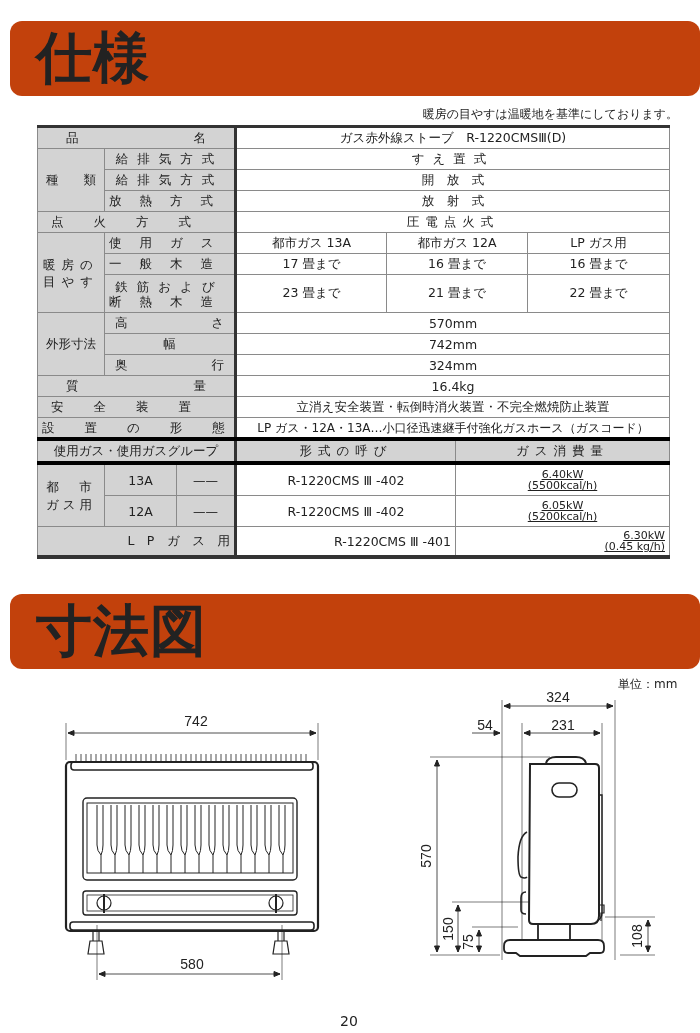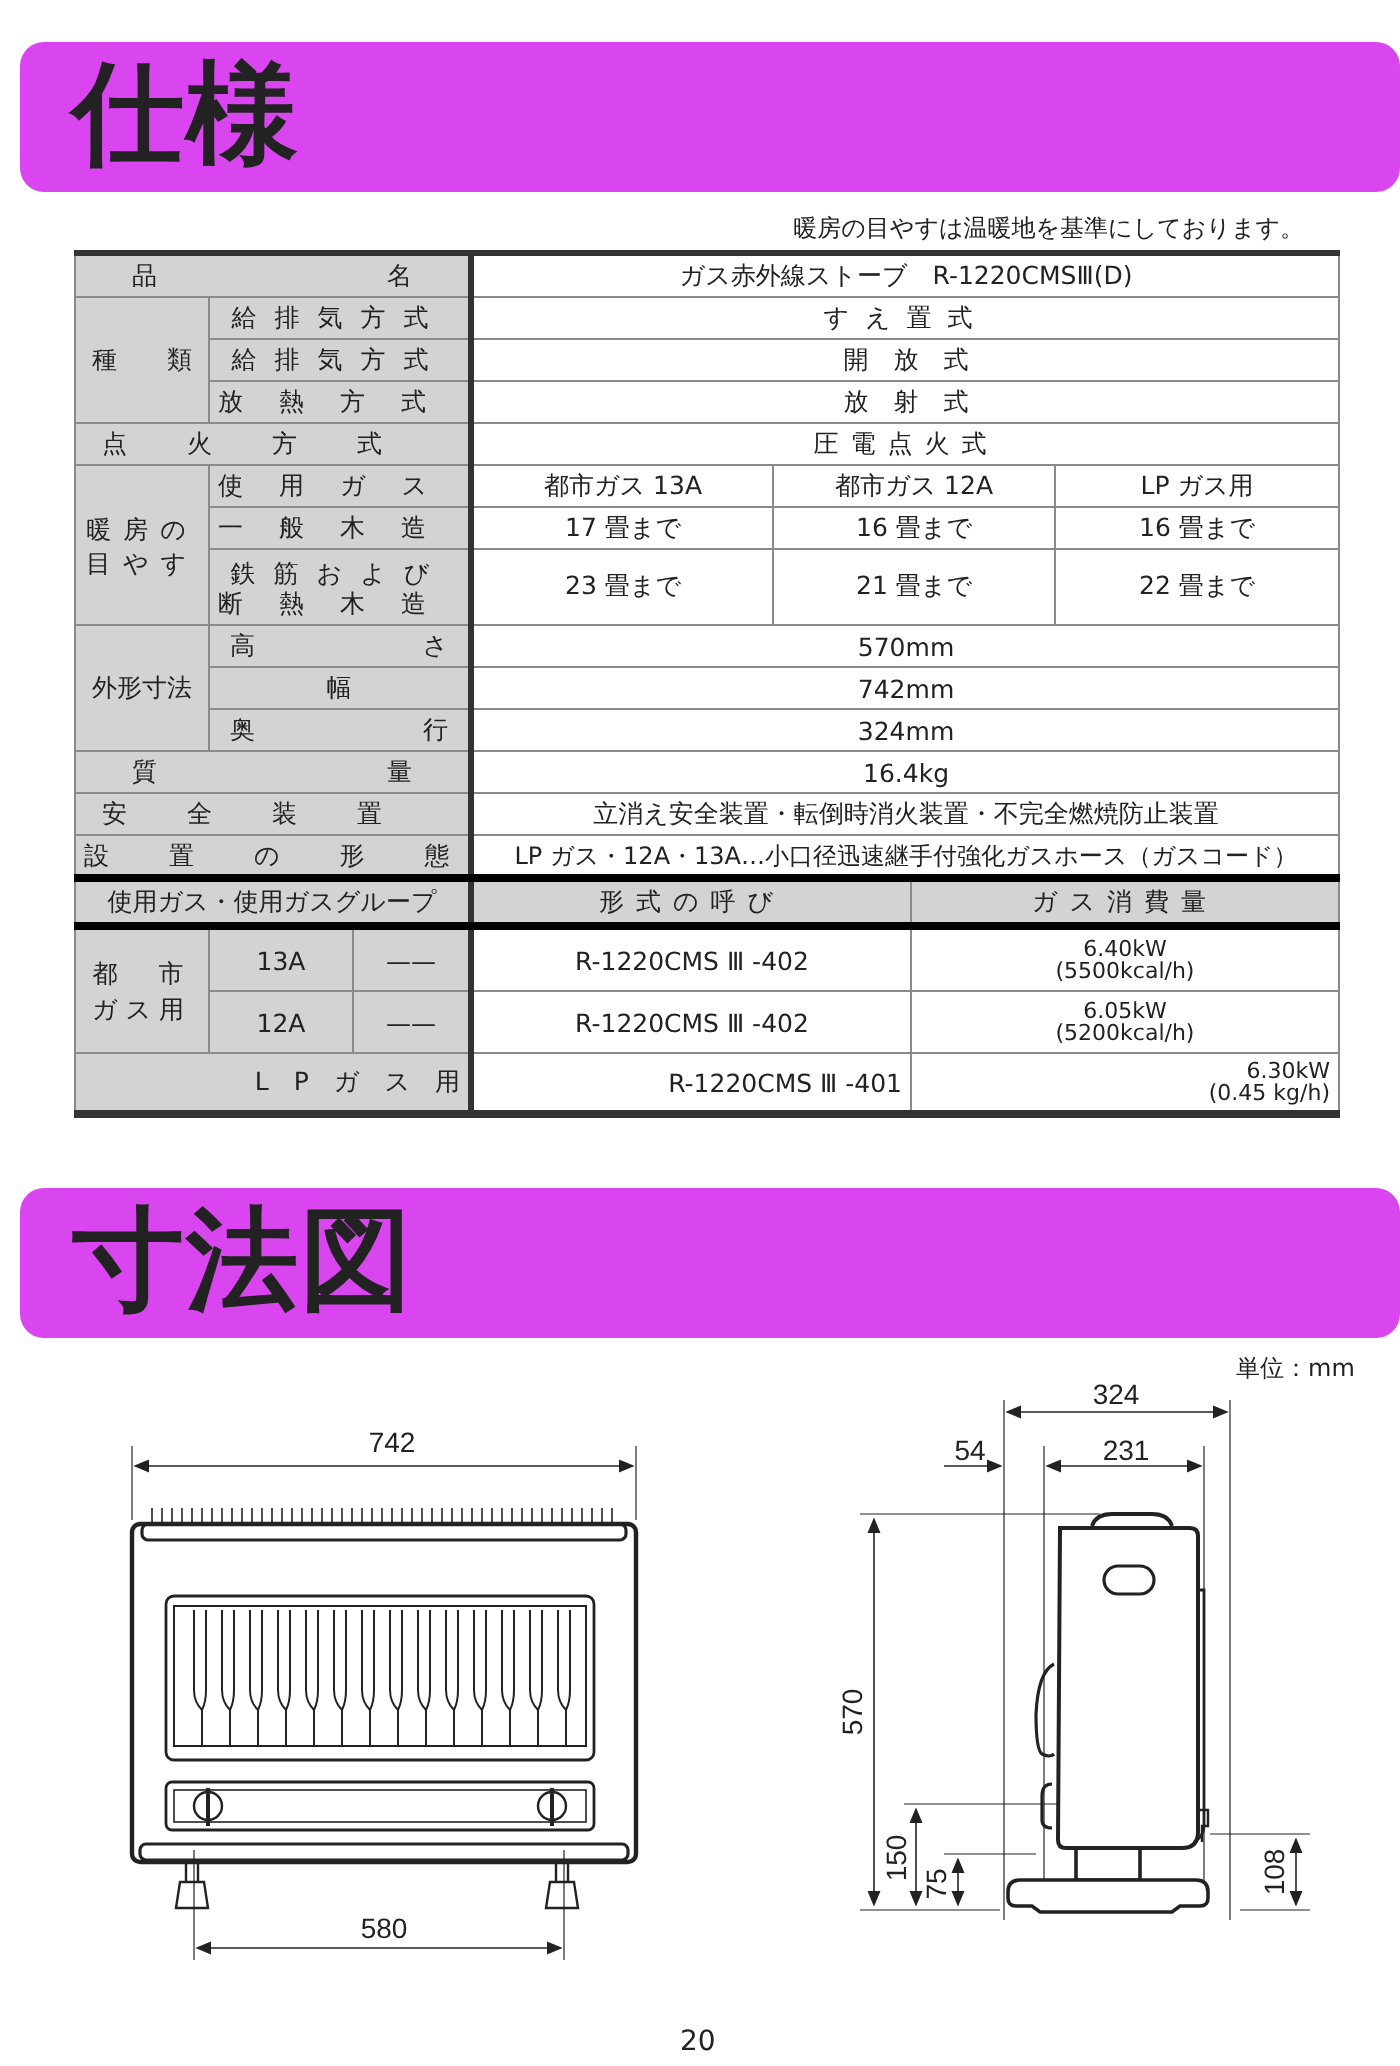--- a/index.html
+++ b/index.html
@@ -1,41 +1,41 @@
 <!DOCTYPE html>
 <html><head>
 <meta charset="utf-8">
 <style>
   html, body { margin:0; padding:0; background:#ffffff; }
   body { width:700px; height:1033px; position:relative; overflow:hidden;
          font-family:"DejaVu Sans", sans-serif; color:#222; }
-  .banner { position:absolute; left:10px; width:690px; background:#d946ef; border-radius:12px; }
+  .banner { position:absolute; left:10px; width:690px; background:#c2410c; border-radius:12px; }
   .banner .title { position:absolute; left:26px; font-weight:bold; color:#222;
                    font-family:"DejaVu Sans", sans-serif; letter-spacing:1px; }
   #b1 { top:21px; height:75px; }
   #b1 .title { top:4px; font-size:56px; line-height:66px; }
   #b2 { top:594px; height:75px; }
   #b2 .title { top:4px; font-size:56px; line-height:66px; }
   .note { position:absolute; font-size:12px; color:#222; }
-  #note1 { right:48px; top:106px; }
+  #note1 { right:22px; top:106px; }
   #unit { left:618px; top:676px; font-size:12px; }
   #pagenum { left:340px; top:1013px; font-size:14px; width:30px; text-align:left; }
 
   
   .spec { position:absolute; left:37px; top:125px; width:632px; border-collapse:collapse;
           table-layout:fixed; font-size:12.5px; }
   .spec td { border:1px solid #8a8a8a; padding:0 4px; height:20px; text-align:center;
              white-space:nowrap; overflow:hidden; }
   .spec td.h { background:#d3d3d3; }
   .spec tr.topline td { border-top:3px solid #333; }
   .spec td.lsep { border-right:3px solid #333; }
   .spec tr.thick td { border-top:4px solid #000000; }
   .spec tr.bottom td { border-bottom:4px solid #333;text-align:right; }
   .spread { display:flex; justify-content:space-between; padding:0 6px; }
-  .small { font-size:11px; line-height:11px; }
+  .small { font-size:11px; line-height:11px;text-decoration:underline; }
 
   
   svg { position:absolute; }
   .dimtxt { font-family:"Liberation Sans", sans-serif; font-size:14px; fill:#222; }
 </style>
 </head>
 <body>
 
 <div class="banner" id="b1">
   <div class="title">仕様</div>

